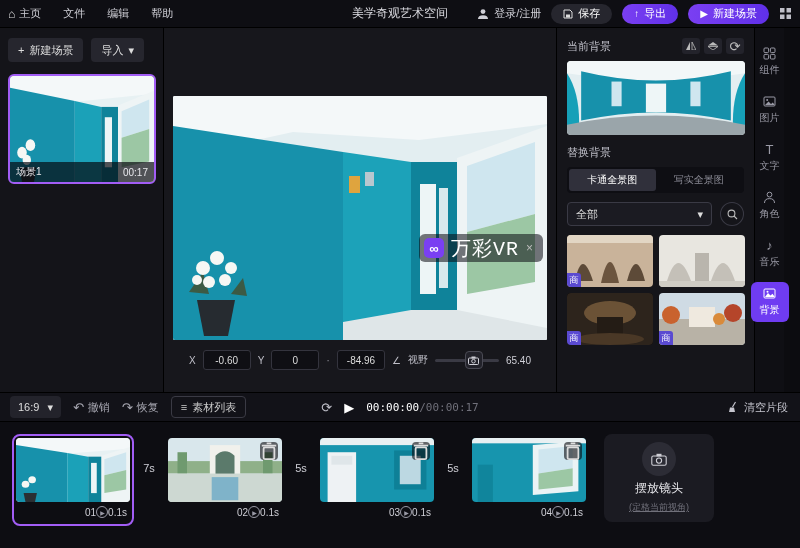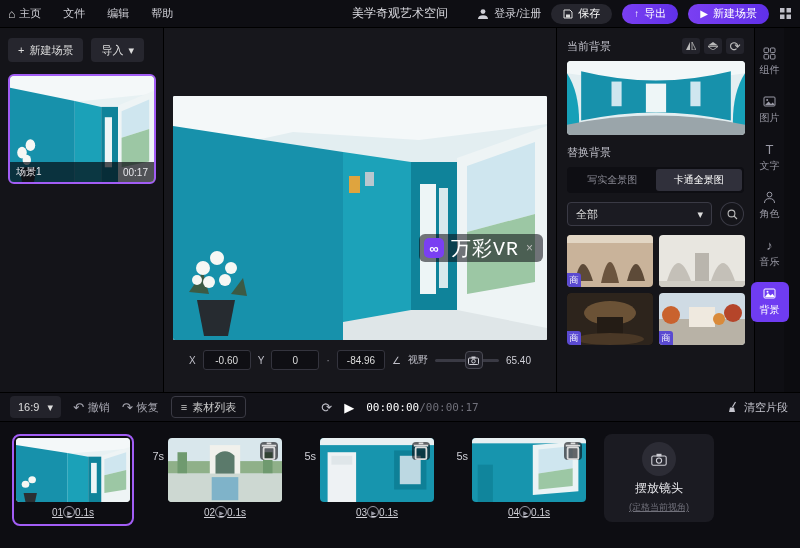--- a/index.html
+++ b/index.html
@@ -85,23 +85,23 @@
   .time .tot{color:#70707a;}
   .t2-right{position:absolute;right:12px;display:flex;align-items:center;gap:5px;color:#c6c6cf;cursor:pointer;}
 
   
   .timeline{position:absolute;left:0;top:422px;width:800px;height:126px;background:#0d0d12;display:flex;align-items:flex-start;padding:12px 0 0 12px;}
   .clip{position:relative;border:2px solid transparent;border-radius:8px;padding:2px;cursor:pointer;}
   .clip.selected{border-color:#a25df5;}
   .clip-thumb{position:relative;width:114px;height:64px;border-radius:4px;overflow:hidden;background:#000;}
   .clip-thumb svg{display:block;width:100%;height:100%;}
   .clip-trash{position:absolute;top:4px;right:4px;width:18px;height:18px;background:rgba(8,8,12,.6);border:none;border-radius:4px;display:flex;align-items:center;justify-content:center;cursor:pointer;padding:0;}
-  .clip-info{display:flex;align-items:center;justify-content:center;height:20px;padding:0 3px;color:#cfcfd6;font-size:10px;text-decoration:underline;}
+  .clip-info{display:flex;align-items:center;justify-content:flex-end;height:20px;padding:0 3px;color:#cfcfd6;font-size:10px;}
   .circle-play{width:12px;height:12px;border:1px solid #9a9aa6;border-radius:50%;color:#9a9aa6;font-size:6px;display:flex;align-items:center;justify-content:center;padding-left:1px;cursor:pointer;}
-  .gap-label{width:30px;text-align:right;color:#cfcfd6;font-size:11px;margin-top:16px;}
+  .gap-label{width:30px;text-align:center;color:#cfcfd6;font-size:11px;margin-top:28px;}
   .place-cam{margin-left:14px;width:110px;height:88px;background:#1b1b22;border-radius:8px;display:flex;flex-direction:column;align-items:center;justify-content:center;gap:4px;cursor:pointer;}
   .cam-circle{width:34px;height:34px;border-radius:50%;background:#2c2c35;display:flex;align-items:center;justify-content:center;}
   .pc-label{color:#e8e8ec;font-size:12px;}
   .pc-sub{color:#70707a;font-size:9px;text-decoration:underline;}
   svg{shape-rendering:auto;}
 </style>
 </head>
 <body>
 
 <div class="app">
@@ -273,22 +273,22 @@
         <path d="M0,12 Q12,30 12,60 L0,66 Z" fill="#16a0b8"></path>
         <path d="M176,12 Q164,30 164,60 L176,66 Z" fill="#16a0b8"></path>
         <rect x="78" y="22" width="20" height="28" fill="#eef6f7"></rect>
         <rect x="44" y="20" width="10" height="24" fill="#cfe6ef"></rect>
         <rect x="122" y="20" width="10" height="24" fill="#cfe6ef"></rect>
         <path d="M0,62 Q88,44 176,62 L176,72 L0,72 Z" fill="#9aa5aa"></path>
       </svg>
     </div>
     <div class="rp-sub">替换背景</div>
     <div class="tabs">
+      <span class="tab active">卡通全景图</span>
       <span class="tab">写实全景图</span>
-      <span class="tab active">卡通全景图</span>
     </div>
     <div class="filter-row">
       <div class="select">
         <span>全部</span>
         <span>▾</span>
       </div>
       <button class="search-btn">
         <svg width="11" height="11" viewBox="0 0 11 11">
             <circle cx="4.5" cy="4.5" r="3.4" fill="none" stroke="#bbb" stroke-width="1.1"></circle>
             <line x1="7" y1="7" x2="10" y2="10" stroke="#bbb" stroke-width="1.1"></line>

